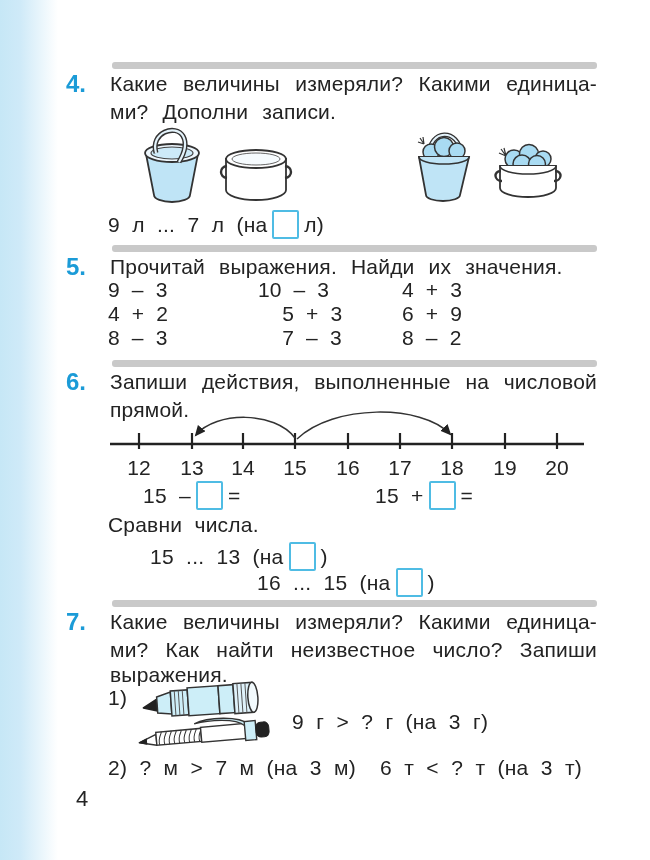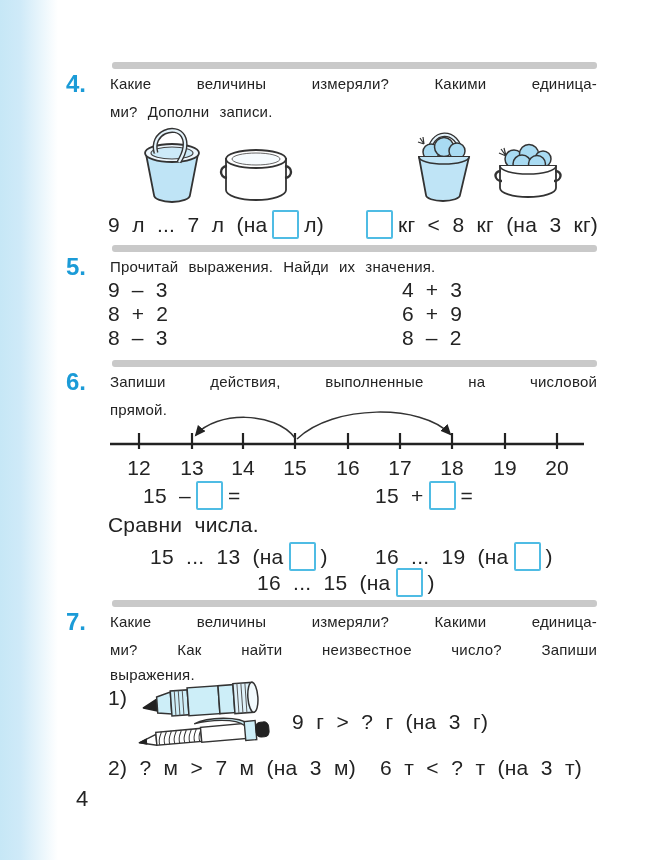--- a/index.html
+++ b/index.html
@@ -6,21 +6,21 @@
   .page {
     position:relative; width:650px; height:860px; background:#ffffff;
     font-family:"Liberation Sans", sans-serif; color:#232323; overflow:hidden;
   }
   .gutter {
     position:absolute; left:0; top:0; width:58px; height:860px;
     background:linear-gradient(90deg,#c6e7f6 0%, #cfeaf8 35%, rgba(255,255,255,0) 100%);
   }
   .rule { position:absolute; left:112px; width:485px; height:7px; background:#c9c9c9; border-radius:3px; }
   .tasknum { position:absolute; left:66px; width:42px; font-size:24px; font-weight:bold; color:#1b9bd7; }
-  .tline { position:absolute; left:110px; width:487px; font-size:15px; line-height:27px; word-spacing:0.38em; letter-spacing:0.2px; white-space:nowrap; }
+  .tline { position:absolute; left:110px; width:487px; font-size:21px; line-height:27px; word-spacing:0.38em; letter-spacing:0.2px; white-space:nowrap; }
   .jline { white-space:normal; text-align:justify; text-align-last:justify; }
   .expr { position:absolute; font-size:21px; white-space:nowrap; word-spacing:0.30em; letter-spacing:0.2px; }
   .blank {
     display:inline-block; width:23px; height:25px; background:#fff;
     border:2px solid #4fbce4; border-radius:2px; vertical-align:-7px; margin:0 5px;
   }
   .t5col { position:absolute; font-size:21px; word-spacing:0.30em; }
   .t5col div { white-space:pre; line-height:23px; margin-bottom:1px; }
   .pagenum { position:absolute; left:76px; top:786px; font-size:22px; }
   svg text { font-family:"Liberation Sans", sans-serif; }
@@ -72,31 +72,33 @@
     <circle cx="43" cy="26" r="8.5" fill="#a9dbf2" stroke="#333" stroke-width="1.5"></circle>
     <path d="M6,28 L6,50 a28,9 0 0 0 56,0 L62,28 Z" fill="#ffffff" stroke="#333" stroke-width="1.8"></path>
     <path d="M6,28 a28,8 0 0 0 56,0" fill="#ffffff" stroke="#333" stroke-width="1.6"></path>
     <path d="M7,33 c-8,0 -7,10 1,10" fill="none" stroke="#333" stroke-width="2.4"></path>
     <path d="M61,33 c8,0 7,10 -1,10" fill="none" stroke="#333" stroke-width="2.4"></path>
   </svg>
 
   <div class="expr" style="left:108px;top:210px;">
     <span>9 л ... 7 л (на</span><span class="blank"></span><span>л)</span>
   </div>
-  <div class="expr" style="left:366px;top:210px;">
-    <span class="blank" style="margin-left:0;"></span><span>кг &lt; 8 кг (на 3 кг)</span>
-  </div>
 
   <div class="rule" style="top:245px;"></div>
   <div class="tasknum" style="top:253px;">5.</div>
   <div class="tline" style="top:253px;">Прочитай  выражения.  Найди  их  значения.</div>
   <div class="t5col" style="left:108px;top:278px;">
     <div>9 – 3</div>
-    <div>8 + 2</div>
+    <div>4 + 2</div>
     <div>8 – 3</div>
+  </div>
+  <div class="t5col" style="left:258px;top:278px;">
+    <div>10 – 3</div>
+    <div>  5 + 3</div>
+    <div>  7 – 3</div>
   </div>
   <div class="t5col" style="left:402px;top:278px;">
     <div>4 + 3</div>
     <div>6 + 9</div>
     <div>8 – 2</div>
   </div>
 
   <div class="rule" style="top:360px;"></div>
   <div class="tasknum" style="top:368px;">6.</div>
   <div class="tline" style="top:396px;">прямой.</div>
@@ -139,23 +141,20 @@
     <span>15 –</span><span class="blank"></span><span>=</span>
   </div>
   <div class="expr" style="left:375px;top:481px;">
     <span>15 +</span><span class="blank"></span><span>=</span>
   </div>
 
   <div class="expr" style="left:108px;top:513px;">Сравни  числа.</div>
   <div class="expr" style="left:126px;top:542px;margin-left:24px;">
     <span>15 ... 13 (на</span><span class="blank"></span><span>)</span>
   </div>
-  <div class="expr" style="left:375px;top:542px;">
-    <span>16 ... 19 (на</span><span class="blank"></span><span>)</span>
-  </div>
   <div class="expr" style="left:257px;top:568px;">
     <span>16 ... 15 (на</span><span class="blank"></span><span>)</span>
   </div>
 
   <div class="rule" style="top:600px;"></div>
   <div class="tasknum" style="top:608px;">7.</div>
   <div class="tline jline" style="top:608px;">Какие величины измеряли? Какими единица-</div>
   <div class="tline" style="top:661px;">выражения.</div>
   <div class="tline jline" style="top:636px;">ми? Как найти неизвестное число? Запиши</div>
 

